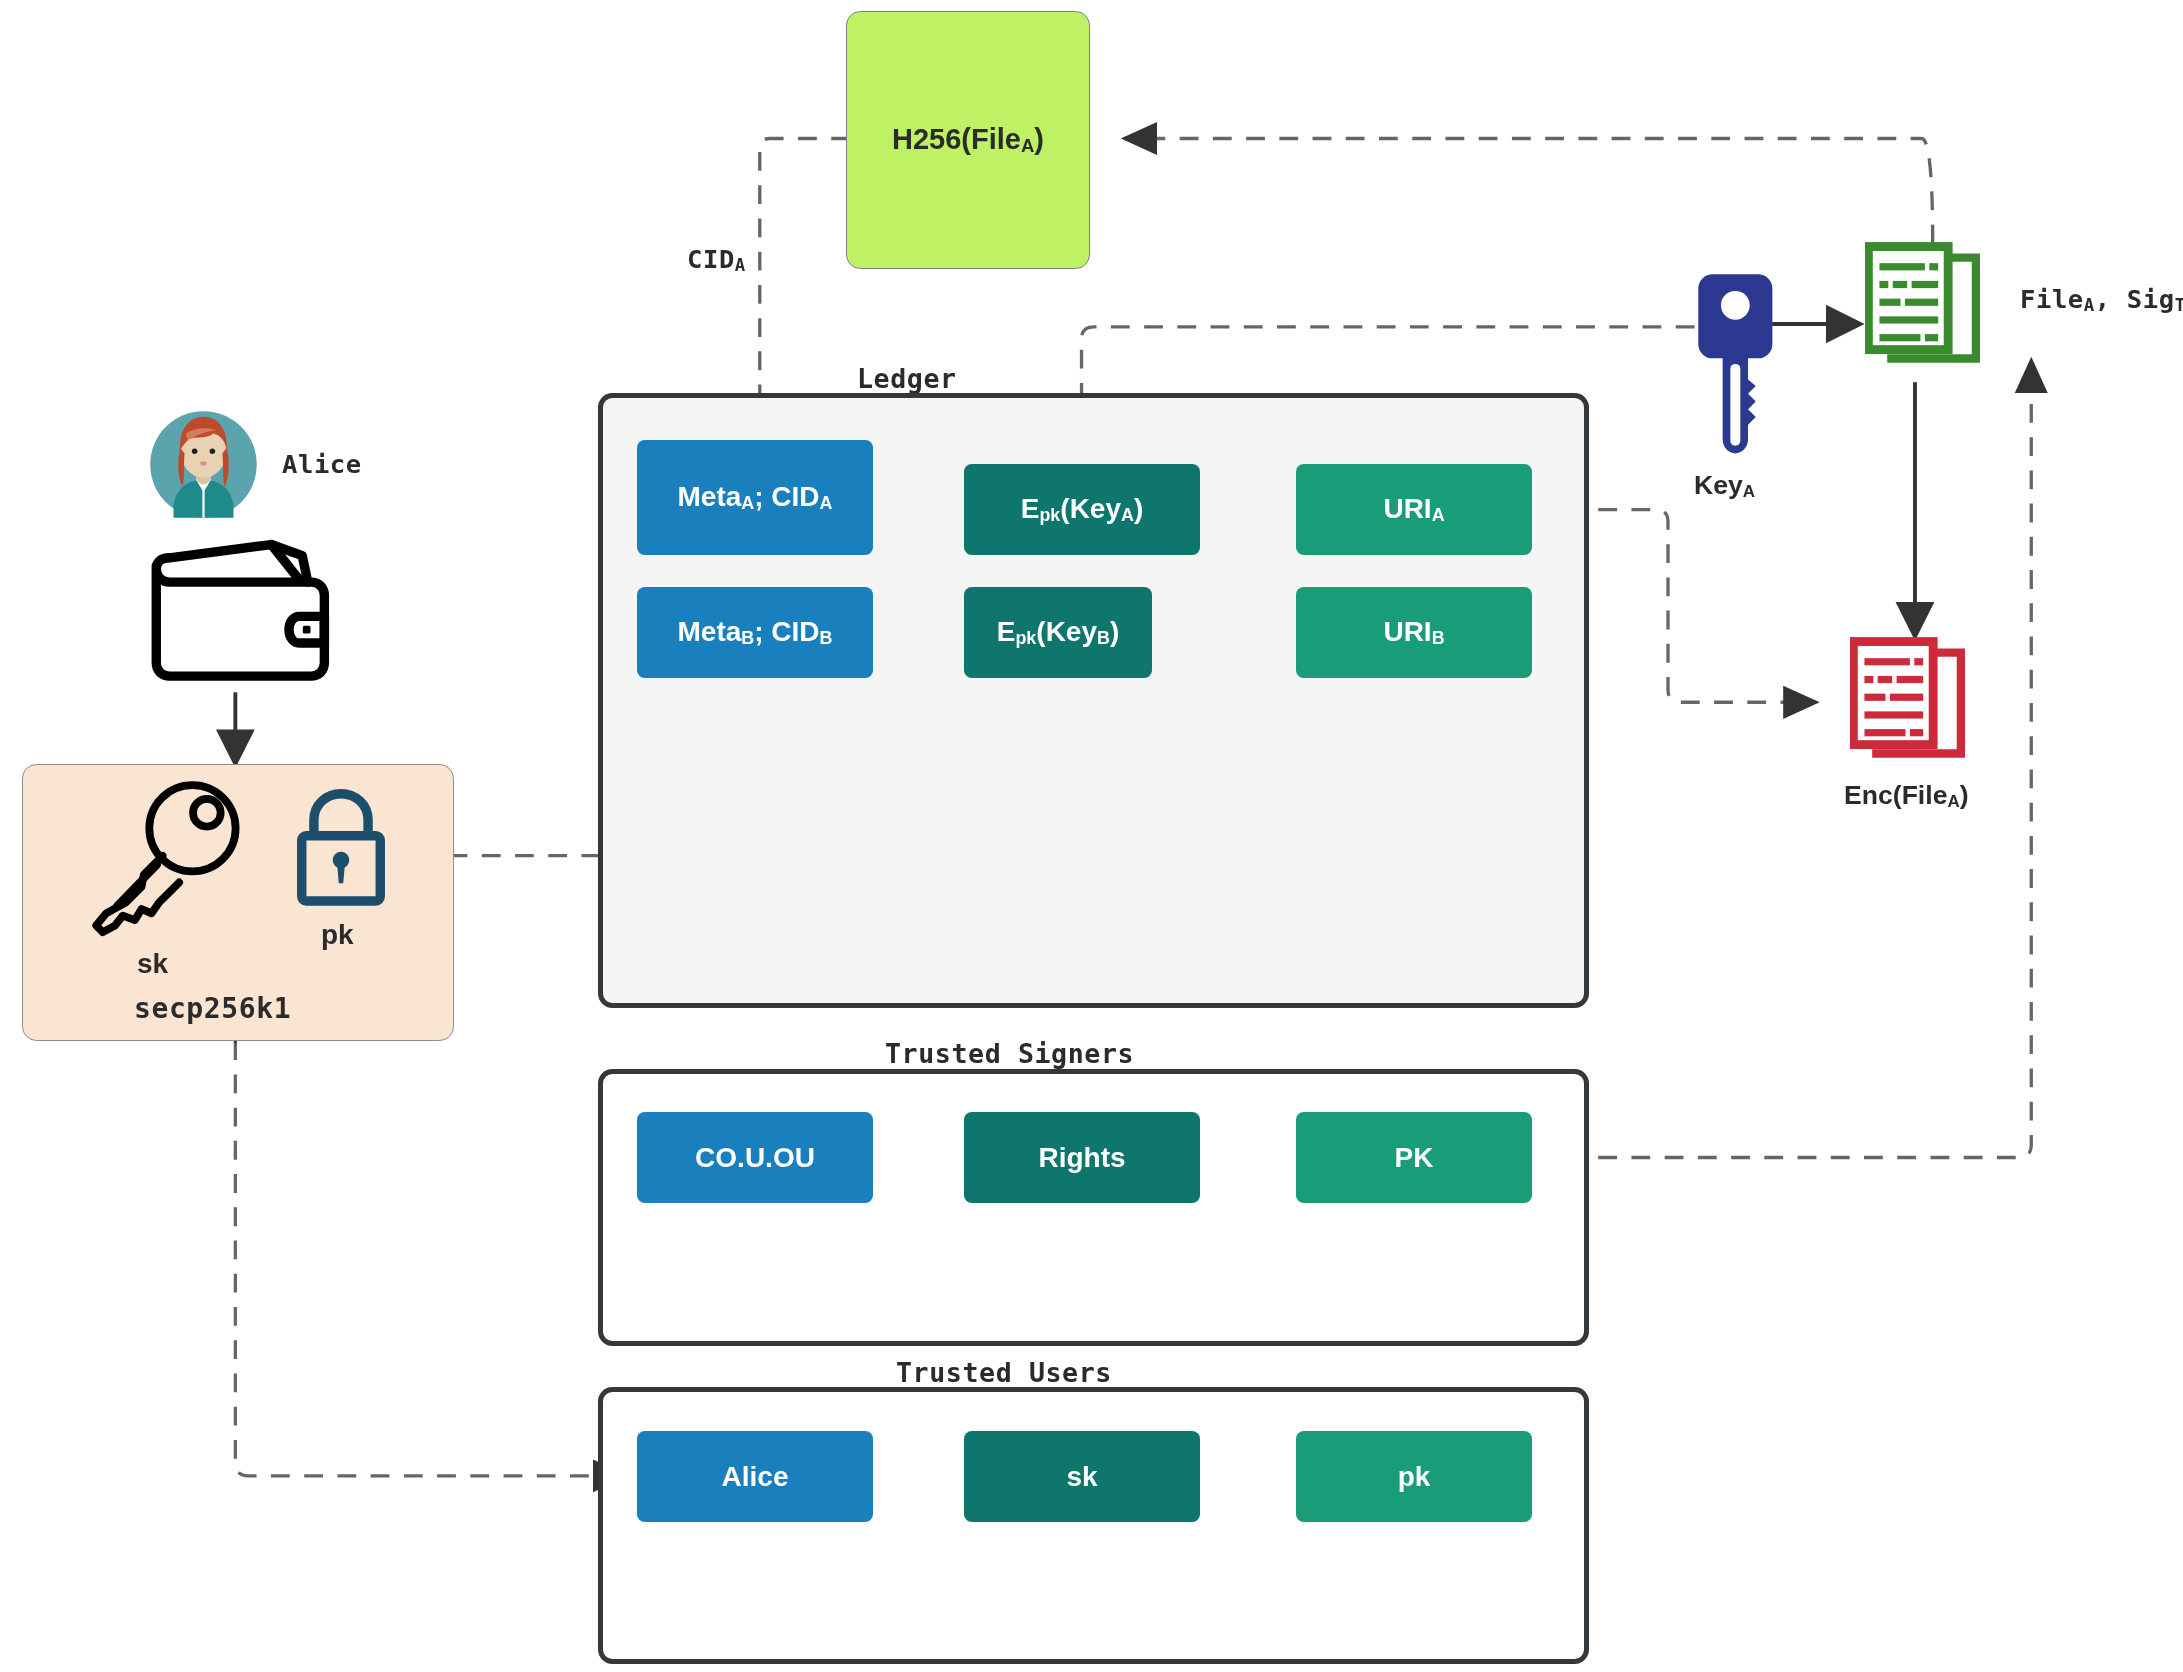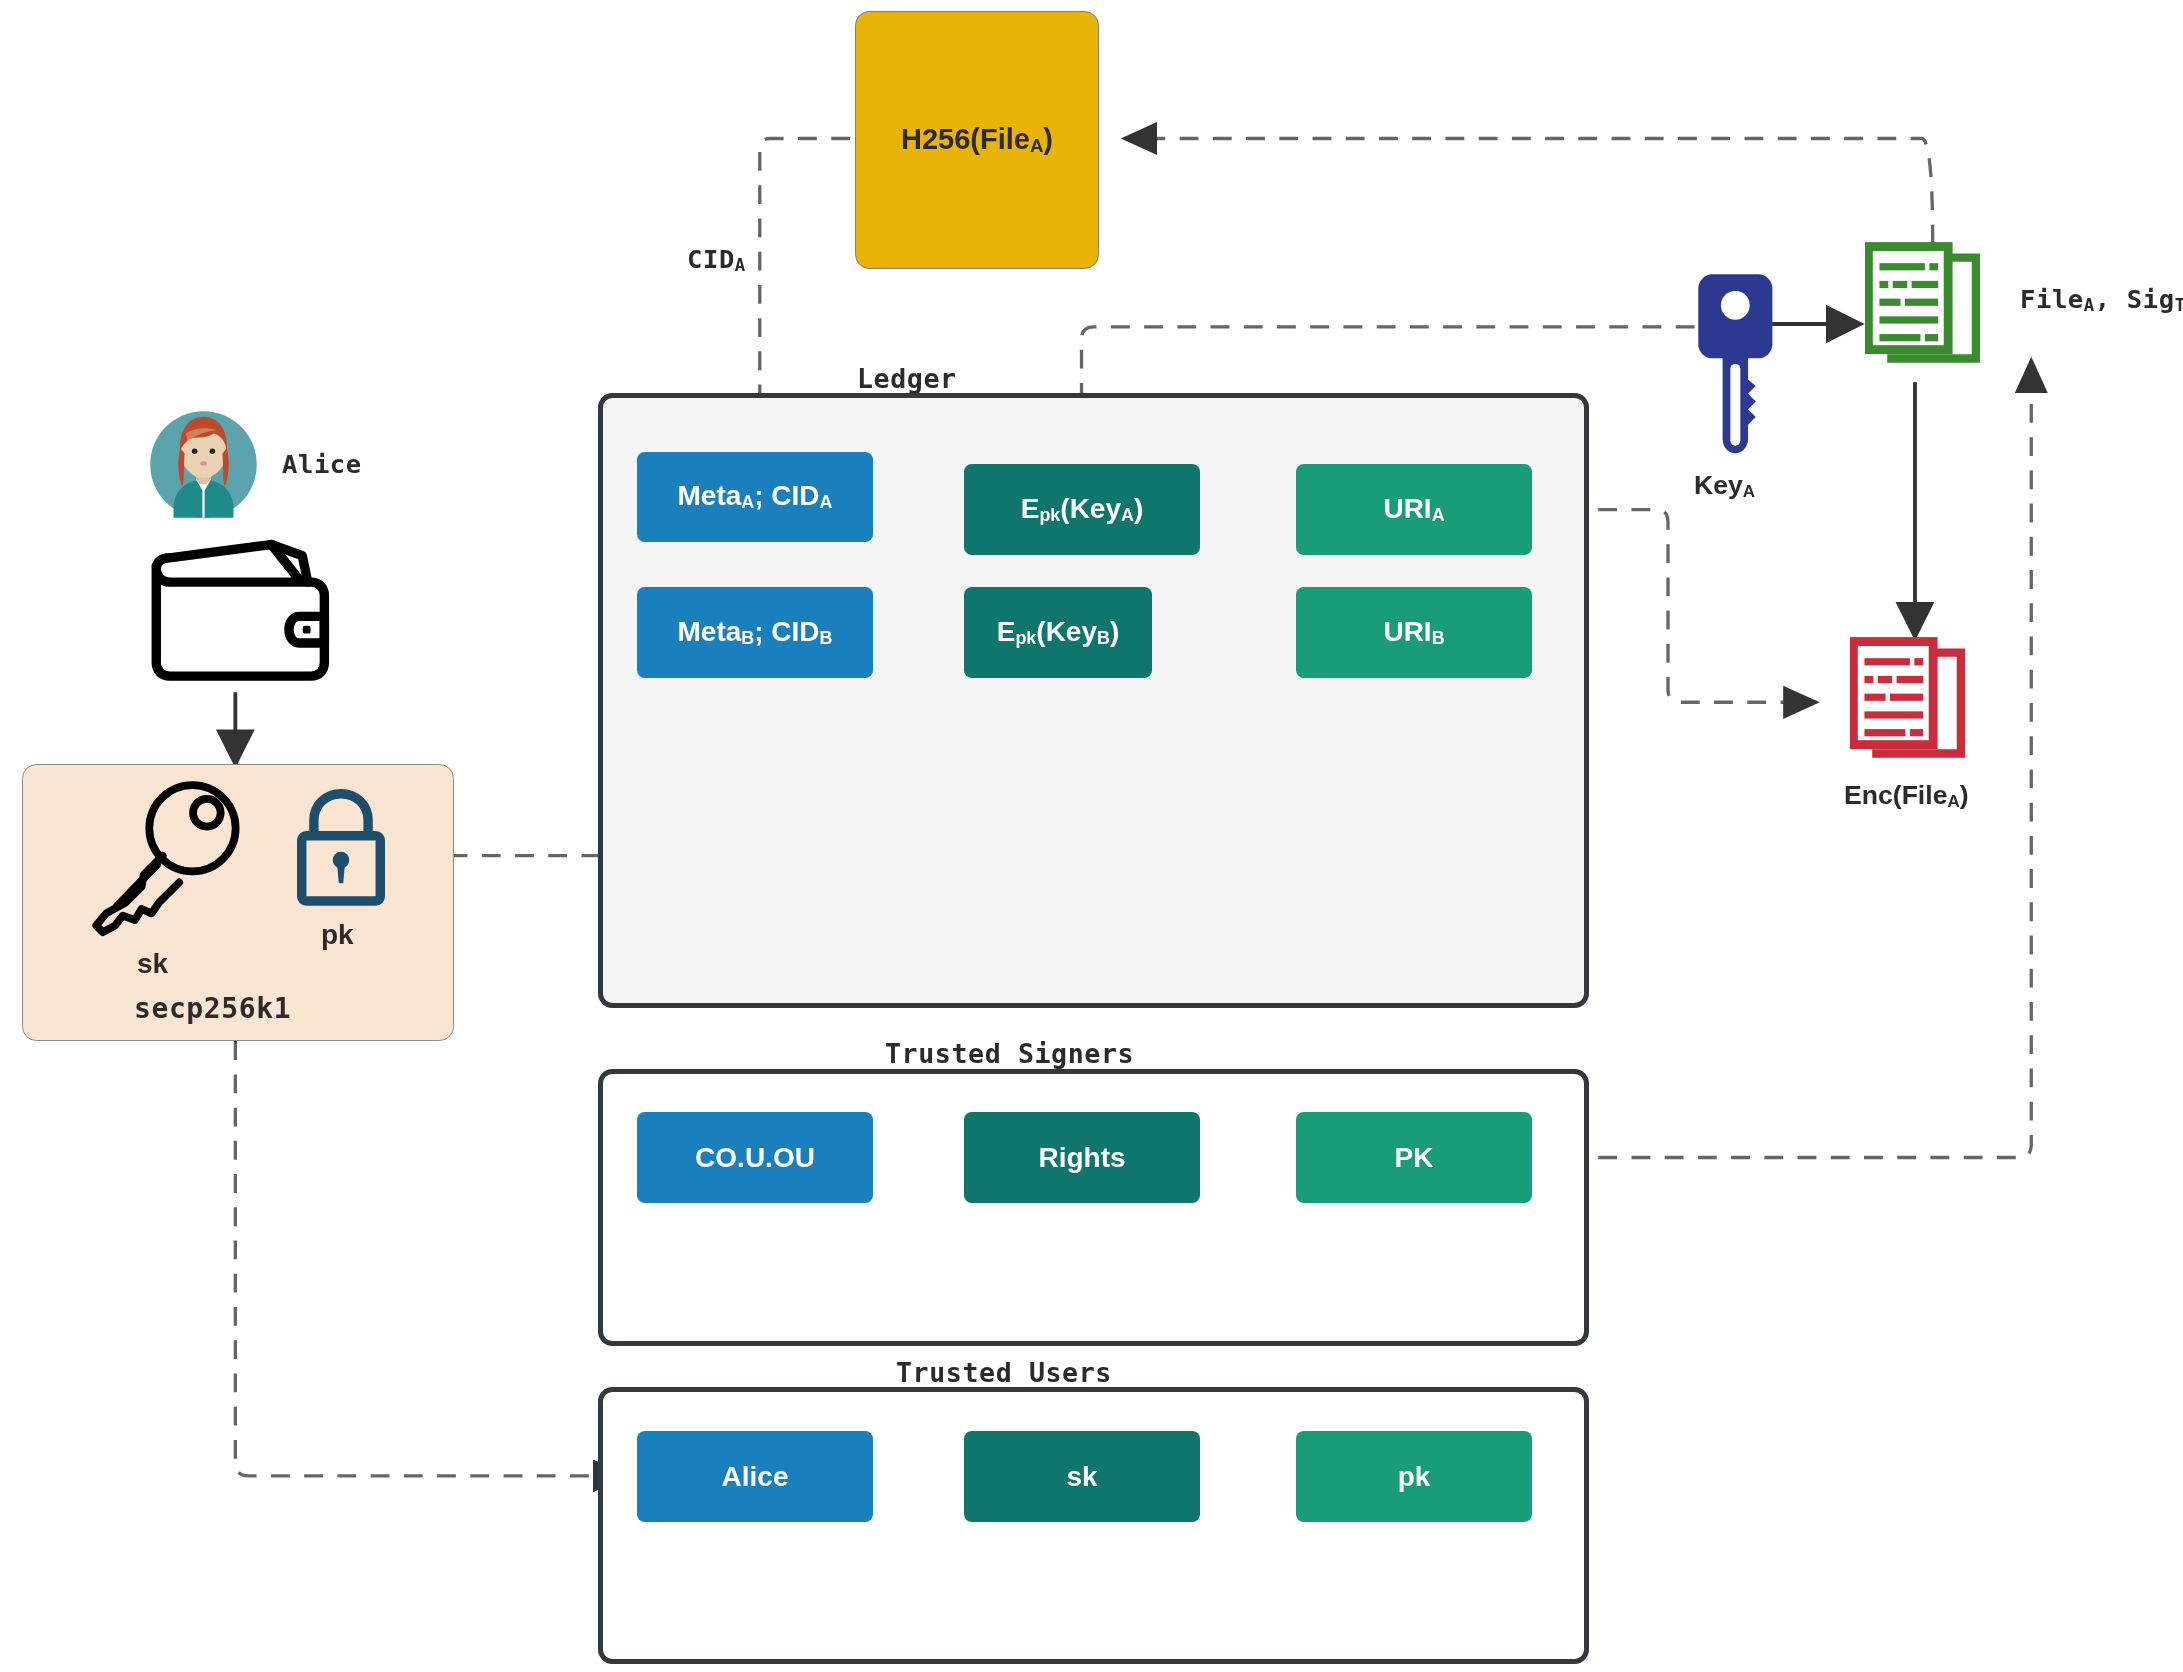--- a/index.html
+++ b/index.html
@@ -18,23 +18,23 @@
   
   .chip{position:absolute;display:flex;align-items:center;justify-content:center;
       border-radius:7.8px;color:#ffffff;font-weight:bold;font-size:28px;
       font-family:"Liberation Sans",sans-serif;box-sizing:border-box;white-space:nowrap;}
   .chip sub{font-size:0.64em;vertical-align:-0.18em;font-weight:bold;}
   .chip.blue{background:#1a80bd;}
   .chip.red{background:#0f766e;text-align:center;}
   .chip.green{background:#189d78;align-items:center;}
 
   
-  .hashbox{position:absolute;background:#eab308;border:1.7px solid #7a7f85;border-radius:14.4px;
+  .hashbox{position:absolute;background:#bef264;border:1.7px solid #7a7f85;border-radius:14.4px;
       display:flex;align-items:center;justify-content:center;color:#2b2b2b;
-      font-weight:bold;font-size:29px;font-family:"Liberation Sans",sans-serif;box-sizing:border-box;margin-left:9px;}
+      font-weight:bold;font-size:29px;font-family:"Liberation Sans",sans-serif;box-sizing:border-box;}
   .hashbox sub{font-size:0.64em;vertical-align:-0.18em;}
 
   
   .keycard{position:absolute;background:#fae5d3;border:1.7px solid #8d8d8d;border-radius:14.4px;box-sizing:border-box;}
 
   
   .mono-lbl{position:absolute;font-family:"DejaVu Sans Mono","Liberation Mono",monospace;
       font-weight:bold;font-size:25.5px;color:#2b2b2b;white-space:nowrap;letter-spacing:0.6px;}
   .mono-lbl sub{font-size:0.68em;vertical-align:-0.16em;}
   .sans-lbl{position:absolute;font-family:"Liberation Sans",sans-serif;
@@ -199,21 +199,21 @@
         <rect x="108" y="168" width="24" height="13"></rect>
     </g>
   </svg>
   <div class="sans-lbl" style="left:1844px;top:780px;">
     <span>Enc(File</span><sub>A</sub><span>)</span>
   </div>
 
   <div class="panel-title" style="left:857px;top:363px;">Ledger</div>
   <div class="panel ledger" style="left:598px;top:393px;width:991px;height:615px;"></div>
 
-  <div class="chip blue" style="left:637px;top:452px;width:236px;height:90px;">
+  <div class="chip blue" style="left:637px;top:440px;width:236px;height:115px;">
     <span>
       <span>Meta</span><sub>A</sub><span>; CID</span><sub>A</sub>
     </span>
   </div>
   <div class="chip red" style="left:964px;top:464px;width:236px;height:91px;">
     <span>
       <span>E</span><sub>pk</sub><span>(Key</span><sub>A</sub><span>)</span>
     </span>
   </div>
   <div class="chip green" style="left:1296px;top:464px;width:236px;height:91px;">

